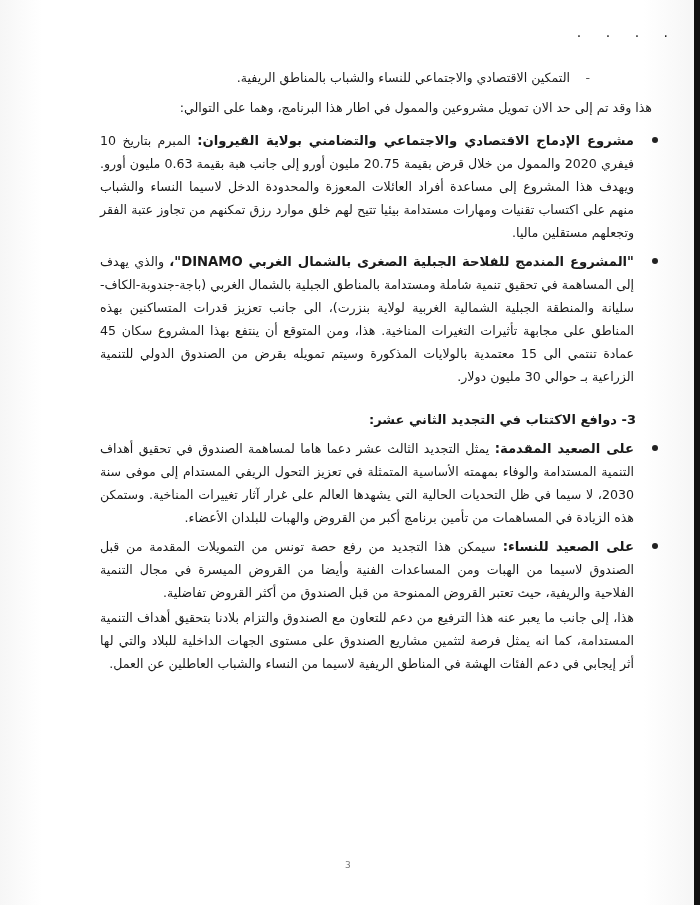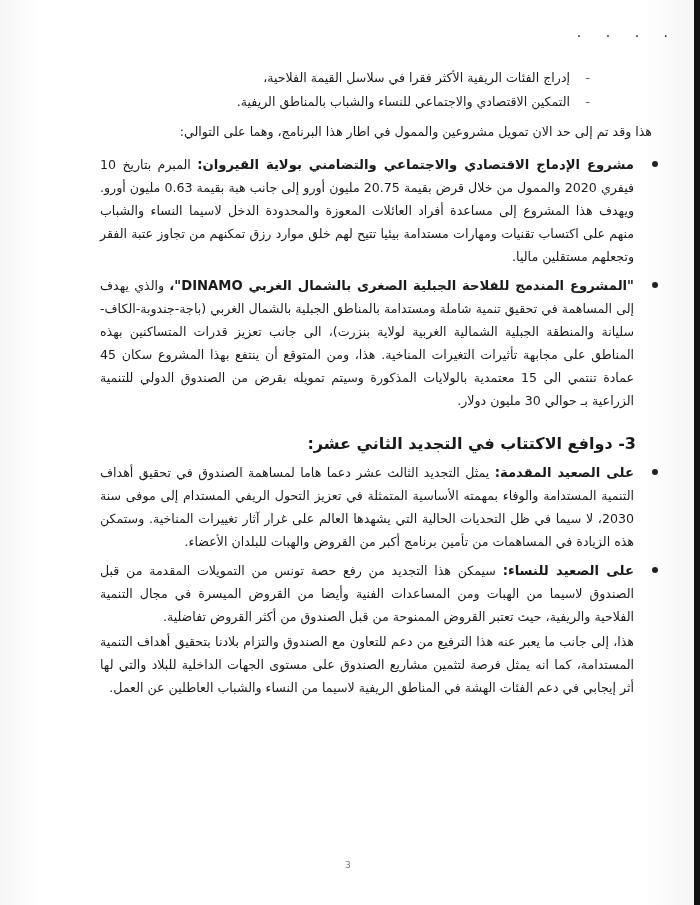--- a/index.html
+++ b/index.html
@@ -85,21 +85,21 @@
       height: 6px;
       border-radius: 50%;
       background: #222;
     }
     .bold {
       font-weight: bold;
       font-size: 13.2px;
     }
     .section-head {
       font-weight: bold;
-      font-size: 16px;
+      font-size: 13px;
       margin: 20px 24px 6px 0;
     }
     .sub-para {
       display: block;
       margin-top: 2px;
     }
     .page-number {
       position: absolute;
       top: 860px;
       left: 345px;
@@ -109,21 +109,20 @@
   </style>
 </head>
 <body>
 
 <div class="page">
   <div class="right-edge"></div>
   <div class="top-dots">. . . .</div>
 
   <div class="content">
     <ul class="dash-list">
-      <li>إدراج الفئات الريفية الأكثر فقرا في سلاسل القيمة الفلاحية،</li>
       <li>التمكين الاقتصادي والاجتماعي للنساء والشباب بالمناطق الريفية.</li>
     </ul>
 
     <p class="para">هذا وقد تم إلى حد الان تمويل مشروعين والممول في اطار هذا البرنامج، وهما على التوالي:</p>
 
     <ul class="bullets">
       <li>
         <span class="bullet-dot"></span>
         <span class="bold">مشروع الإدماج الاقتصادي والاجتماعي والتضامني بولاية القيروان:</span>
         <span>المبرم بتاريخ 10 فيفري 2020 والممول من خلال قرض بقيمة 20.75 مليون أورو إلى جانب هبة بقيمة 0.63 مليون أورو. ويهدف هذا المشروع إلى مساعدة أفراد العائلات المعوزة والمحدودة الدخل لاسيما النساء والشباب منهم على اكتساب تقنيات ومهارات مستدامة بيئيا تتيح لهم خلق موارد رزق تمكنهم من تجاوز عتبة الفقر وتجعلهم مستقلين ماليا.</span>

